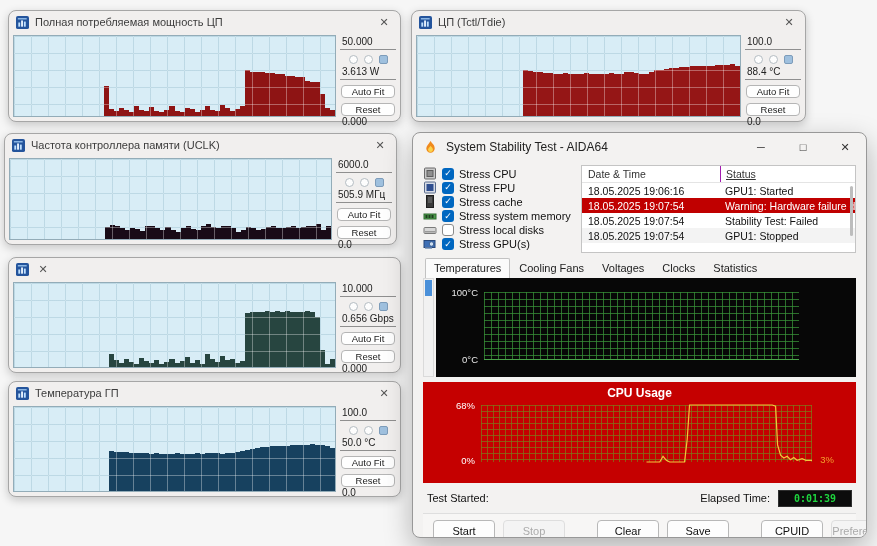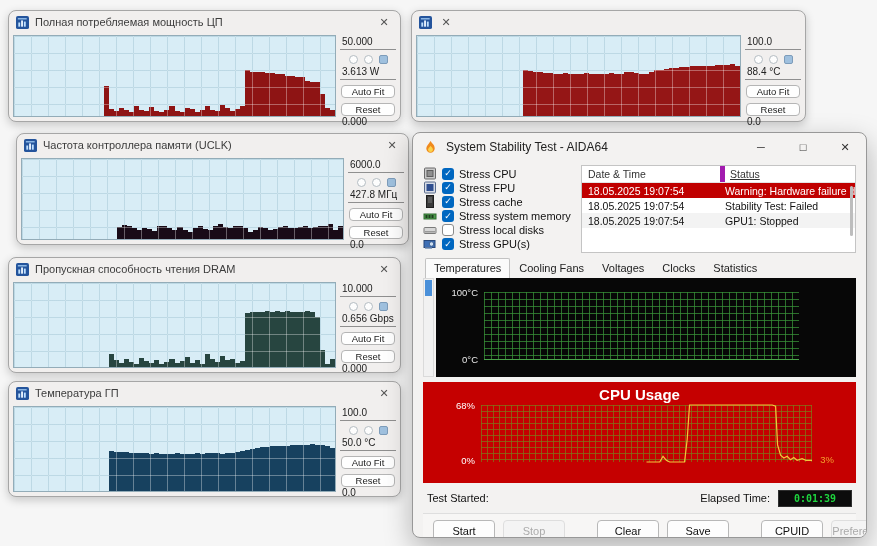--- a/index.html
+++ b/index.html
@@ -65,21 +65,21 @@
   .stress-list{width:150px;display:flex;flex-direction:column;justify-content:space-between;padding:2px 0;flex:none;}
   .stress-row{display:flex;align-items:center;gap:5px;height:13px;}
   .dev-icon{width:14px;height:13px;flex:none;}
   .cbx{width:12px;height:12px;border-radius:3px;flex:none;display:flex;align-items:center;justify-content:center;box-sizing:border-box;font-size:9px;line-height:1;}
   .cbx.checked{background:#0067c0;color:#fff;}
   .cbx.unchecked{background:#fff;border:1px solid #8a8a8a;}
   .stress-label{font-size:11px;color:#111;white-space:nowrap;}
   .log-table{flex:1;background:#fff;border:1px solid #c4c4c4;position:relative;font-size:10.5px;overflow:hidden;}
   .log-header{display:flex;height:16px;align-items:center;color:#333;border-bottom:1px solid #e4e4e4;}
   .hdr-dt{width:138px;padding-left:6px;box-sizing:border-box;}
-  .hdr-st{flex:1;padding-left:5px;border-left:5px solid #a21caf;height:100%;display:flex;align-items:center;text-decoration:underline;}
+  .hdr-st{flex:1;padding-left:5px;border-left:1px solid #a21caf;height:100%;display:flex;align-items:center;text-decoration:underline;}
   .log-row{display:flex;height:15px;align-items:center;color:#111;}
   .row-dt{width:138px;padding-left:6px;box-sizing:border-box;white-space:nowrap;}
   .row-st{flex:1;padding-left:5px;white-space:nowrap;overflow:hidden;}
   .log-row.warn{background:#c00000;color:#fff;}
   .log-row.alt{background:#f3f3f3;}
   .log-scroll{position:absolute;right:2px;top:20px;width:3px;height:50px;background:#bdbdbd;border-radius:2px;}
   .tab-bar{display:flex;margin-top:5px;padding-left:2px;flex:none;align-items:flex-end;}
   .tab{font-size:11px;color:#222;padding:3px 8px 4px;border:1px solid transparent;border-bottom:none;}
   .tab.active{background:#fbfbfb;border-color:#c2c2c2;border-radius:2px 2px 0 0;font-weight:normal;}
   .temp-section{display:flex;gap:2px;height:99px;flex:none;}
@@ -90,21 +90,21 @@
   .tg-top{top:9px;}
   .tg-bottom{bottom:12px;}
   .tg-grid{
     position:absolute;left:48px;top:14px;bottom:17px;right:13.5%;
     background-image:
       repeating-linear-gradient(to right, rgba(56,146,56,.75) 0, rgba(56,146,56,.75) 1px, transparent 1px, transparent 7px),
       repeating-linear-gradient(to bottom, rgba(56,146,56,.75) 0, rgba(56,146,56,.75) 1px, transparent 1px, transparent 7px);
     border-bottom:1px solid #4aa44a;
   }
   .cpu-section{height:101px;background:#c50000;margin-top:5px;position:relative;flex:none;}
-  .cpu-title{text-align:center;color:#fff;font-size:15px;font-weight:bold;padding-top:4px;}
+  .cpu-title{text-align:center;color:#fff;font-size:12px;font-weight:bold;padding-top:4px;}
   .cpu-label{position:absolute;color:#fff;font-size:9.5px;left:18px;width:34px;text-align:right;}
   .cl-top{top:18px;}
   .cl-bottom{bottom:17px;}
   .cpu-grid{
     position:absolute;left:58px;right:44px;top:23px;bottom:21px;
     background-image:
       repeating-linear-gradient(to right, rgba(128,118,24,.75) 0, rgba(128,118,24,.75) 1px, transparent 1px, transparent 6px),
       repeating-linear-gradient(to bottom, rgba(128,118,24,.75) 0, rgba(128,118,24,.75) 1px, transparent 1px, transparent 6px);
   }
   .cpu-grid svg{position:absolute;inset:0;width:100%;height:100%;overflow:visible;}
@@ -217,20 +217,21 @@
 
 <div class="sensor-window" style="left:411px;top:10px;width:395px;height:112px">
   <div class="sw-titlebar">
     <svg class="sw-icon" viewBox="0 0 14 14">
         <rect width="14" height="14" rx="2" fill="#24549c"></rect>
         <rect x="2" y="2.3" width="9.5" height="1.4" fill="#9cc6ef"></rect>
         <rect x="2.5" y="7" width="2" height="4.5" fill="#bfe0ff"></rect>
         <rect x="5.5" y="4.8" width="2" height="6.7" fill="#eaf4ff"></rect>
         <rect x="8.5" y="6" width="2" height="5.5" fill="#bfe0ff"></rect>
       </svg>
+    <span class="sw-title">ЦП (Tctl/Tdie)</span>
     <span class="sw-close">✕</span>
   </div>
   <div class="sw-body">
     <div class="sw-plot">
       <div class="sw-grid-bg"></div>
       <div class="sw-bars">
           <div style="left: 32.8125%; width: 1.5625%; height: 57%; background: rgb(149, 22, 22);"></div>
           <div style="left: 34.375%; width: 1.5625%; height: 56%; background: rgb(149, 22, 22);"></div>
           <div style="left: 35.9375%; width: 1.5625%; height: 55.5%; background: rgb(149, 22, 22);"></div>
           <div style="left: 37.5%; width: 1.5625%; height: 55%; background: rgb(149, 22, 22);"></div>
@@ -284,21 +285,21 @@
           <span class="rsq"></span>
         </div>
       <div class="pv">88.4 °C</div>
       <div class="sw-btn">Auto Fit</div>
       <div class="sw-btn">Reset</div>
       <div class="pv-min">0.0</div>
     </div>
   </div>
 </div>
 
-<div class="sensor-window" style="left:16px;top:133px;width:393px;height:112px">
+<div class="sensor-window" style="left:4px;top:133px;width:393px;height:112px">
   <div class="sw-titlebar">
     <svg class="sw-icon" viewBox="0 0 14 14">
         <rect width="14" height="14" rx="2" fill="#24549c"></rect>
         <rect x="2" y="2.3" width="9.5" height="1.4" fill="#9cc6ef"></rect>
         <rect x="2.5" y="7" width="2" height="4.5" fill="#bfe0ff"></rect>
         <rect x="5.5" y="4.8" width="2" height="6.7" fill="#eaf4ff"></rect>
         <rect x="8.5" y="6" width="2" height="5.5" fill="#bfe0ff"></rect>
       </svg>
     <span class="sw-title">Частота контроллера памяти (UCLK)</span>
     <span class="sw-close">✕</span>
@@ -355,38 +356,37 @@
         </div>
       <div class="sw-grid-overlay"></div>
     </div>
     <div class="sw-panel">
       <div class="pv">6000.0</div>
       <div class="radio-row">
           <span class="rdot"></span>
           <span class="rdot"></span>
           <span class="rsq"></span>
         </div>
-      <div class="pv">427.8 МГц</div>
+      <div class="pv">505.9 МГц</div>
       <div class="sw-btn">Auto Fit</div>
       <div class="sw-btn">Reset</div>
       <div class="pv-min">0.0</div>
     </div>
   </div>
 </div>
 
 <div class="sensor-window" style="left:8px;top:257px;width:393px;height:116px">
   <div class="sw-titlebar">
     <svg class="sw-icon" viewBox="0 0 14 14">
         <rect width="14" height="14" rx="2" fill="#24549c"></rect>
         <rect x="2" y="2.3" width="9.5" height="1.4" fill="#9cc6ef"></rect>
         <rect x="2.5" y="7" width="2" height="4.5" fill="#bfe0ff"></rect>
         <rect x="5.5" y="4.8" width="2" height="6.7" fill="#eaf4ff"></rect>
         <rect x="8.5" y="6" width="2" height="5.5" fill="#bfe0ff"></rect>
       </svg>
-    <span class="sw-title">Пропускная способность чтения DRAM</span>
     <span class="sw-close">✕</span>
   </div>
   <div class="sw-body">
     <div class="sw-plot">
       <div class="sw-grid-bg"></div>
       <div class="sw-bars">
           <div style="left: 29.6875%; width: 1.5625%; height: 16%; background: rgb(39, 69, 64);"></div>
           <div style="left: 31.25%; width: 1.5625%; height: 8%; background: rgb(39, 69, 64);"></div>
           <div style="left: 32.8125%; width: 1.5625%; height: 5%; background: rgb(39, 69, 64);"></div>
           <div style="left: 34.375%; width: 1.5625%; height: 10%; background: rgb(39, 69, 64);"></div>
@@ -592,20 +592,24 @@
             </svg>
           <span class="cbx checked">✓</span>
           <span class="stress-label">Stress GPU(s)</span>
         </div>
       </div>
       <div class="log-table">
         <div class="log-header">
           <span class="hdr-dt">Date &amp; Time</span>
           <span class="hdr-st">Status</span>
         </div>
+        <div class="log-row">
+          <span class="row-dt">18.05.2025 19:06:16</span>
+          <span class="row-st">GPU1: Started</span>
+        </div>
         <div class="log-row warn">
           <span class="row-dt">18.05.2025 19:07:54</span>
           <span class="row-st">Warning: Hardware failure detected! Test stopped</span>
         </div>
         <div class="log-row">
           <span class="row-dt">18.05.2025 19:07:54</span>
           <span class="row-st">Stability Test: Failed</span>
         </div>
         <div class="log-row alt">
           <span class="row-dt">18.05.2025 19:07:54</span>

